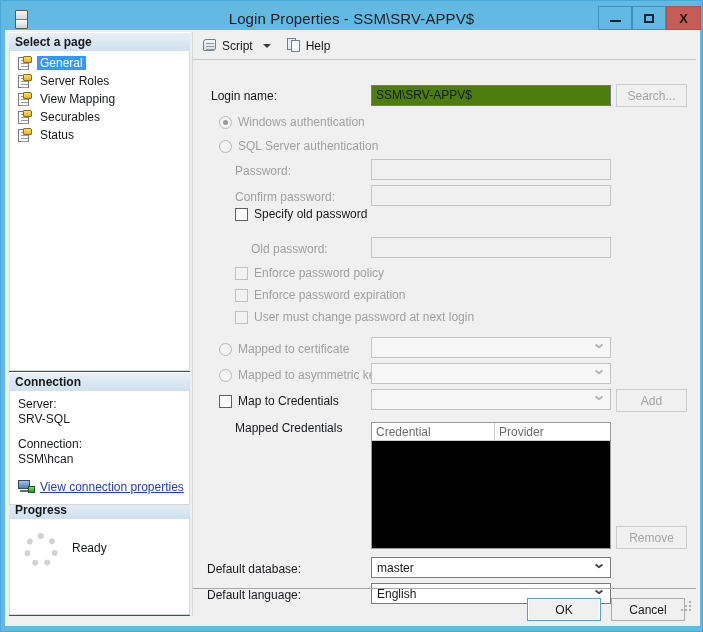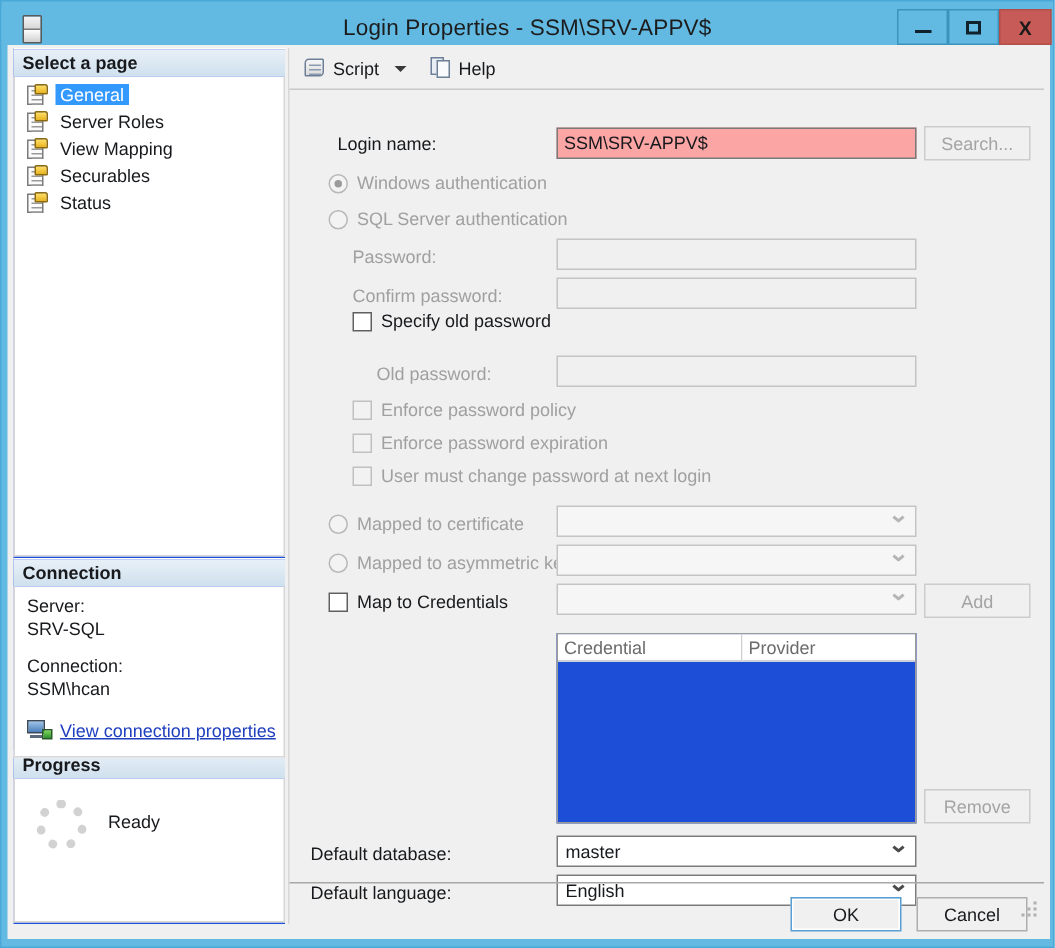--- a/index.html
+++ b/index.html
@@ -188,21 +188,21 @@
     background:#f8fafc; border:1px solid #6d7f96;
   }
 
   #form { position: absolute; left: 0; top: 28px; width: 503px; height: 527px; }
 
   .row { position: absolute; height: 22px; display: flex; align-items: center; }
   .lab { font-size: 12px; color: #17191c; }
   .lab.dis { color: #a0a0a0; }
 
   .txtbox {
-    height: 21px; background: #fca5a5;
+    height: 21px; background: #4d7c0f;
     border: 1px solid #7a7a7a;
     font-size: 12px; color: #17191c;
     padding: 2px 0 0 4px;
   }
   .txtbox.dis { background: #f0f0f0; border-color: #c4c4c4; }
 
   .btn {
     height: 23px; background: #f0f0f0;
     border: 1px solid #adadad;
     font-size: 12px; color: #17191c;
@@ -243,21 +243,21 @@
     content:""; position:absolute; top:0; width:5px; height:2px; background:#4a4a4a;
   }
   .chev:before { left:0; transform: rotate(40deg); }
   .chev:after  { left:3px; transform: rotate(-40deg); }
   .combo.dis .chev:before, .combo.dis .chev:after { background:#b5b5b5; }
 
   
   #grid {
     position: absolute; left: 178px; top: 362px;
     width: 240px; height: 127px;
-    background: #1d4ed8; border: 1px solid #9a9a9a;
+    background: #000000; border: 1px solid #9a9a9a;
   }
   #grid-head { display: flex; height: 18px; background: #ffffff; }
   .gcol {
     font-size: 12px; color: #6b6b6b;
     border-right: 1px solid #cfcfcf; border-bottom: 1px solid #cfcfcf;
     padding: 2px 0 0 4px; background: #ffffff;
   }
   .gcol.c0 { width: 123px; }
   .gcol.c1 { width: 115px; border-right: none; }
 
@@ -381,21 +381,21 @@
           <span class="ico-help">
               <span class="p1"></span>
               <span class="p2"></span>
             </span>
           <span>Help</span>
         </div>
       </div>
 
       <div id="form">
 
-        <div class="row" style="left:32px; top:25px;">
+        <div class="row" style="left:18px; top:25px;">
           <span class="lab">Login name:</span>
         </div>
         <div class="txtbox" style="position:absolute; left:178px; top:25px; width:240px;">SSM\SRV-APPV$</div>
         <div class="btn dis" style="position:absolute; left:423px; top:24px; width:71px;">Search...</div>
 
         <div class="row" style="left:26px; top:51px;">
           <span class="radio checked"></span>
           <span class="lab dis">Windows authentication</span>
         </div>
         <div class="row" style="left:26px; top:75px;">
@@ -457,20 +457,23 @@
         <div class="row" style="left:26px; top:330px;">
           <span class="cbox"></span>
           <span class="lab">Map to Credentials</span>
         </div>
         <div class="combo dis" style="position:absolute; left:178px; top:329px; width:240px;">
           <span></span>
           <span class="chev"></span>
         </div>
         <div class="btn dis" style="position:absolute; left:423px; top:329px; width:71px;">Add</div>
 
+        <div class="row" style="left:42px; top:357px;">
+          <span class="lab">Mapped Credentials</span>
+        </div>
         <div id="grid">
           <div id="grid-head">
             <div class="gcol c0">Credential</div>
             <div class="gcol c1">Provider</div>
           </div>
         </div>
         <div class="btn dis" style="position:absolute; left:423px; top:466px; width:71px;">Remove</div>
 
         <div class="row" style="left:14px; top:498px;">
           <span class="lab">Default database:</span>

